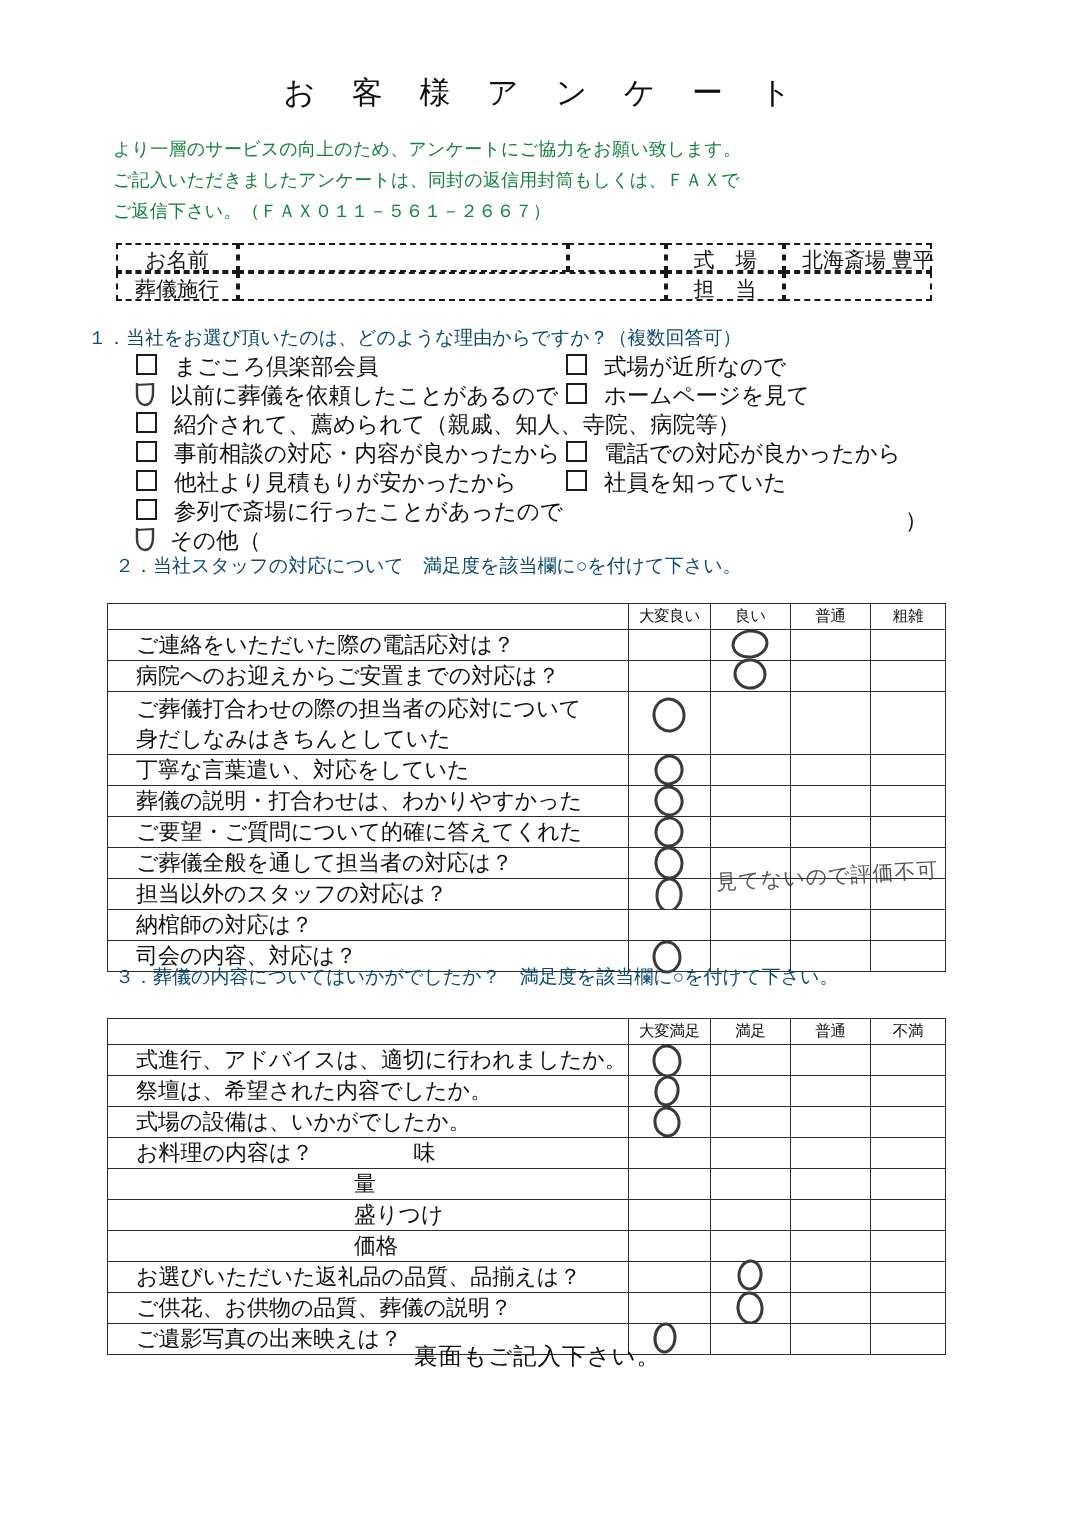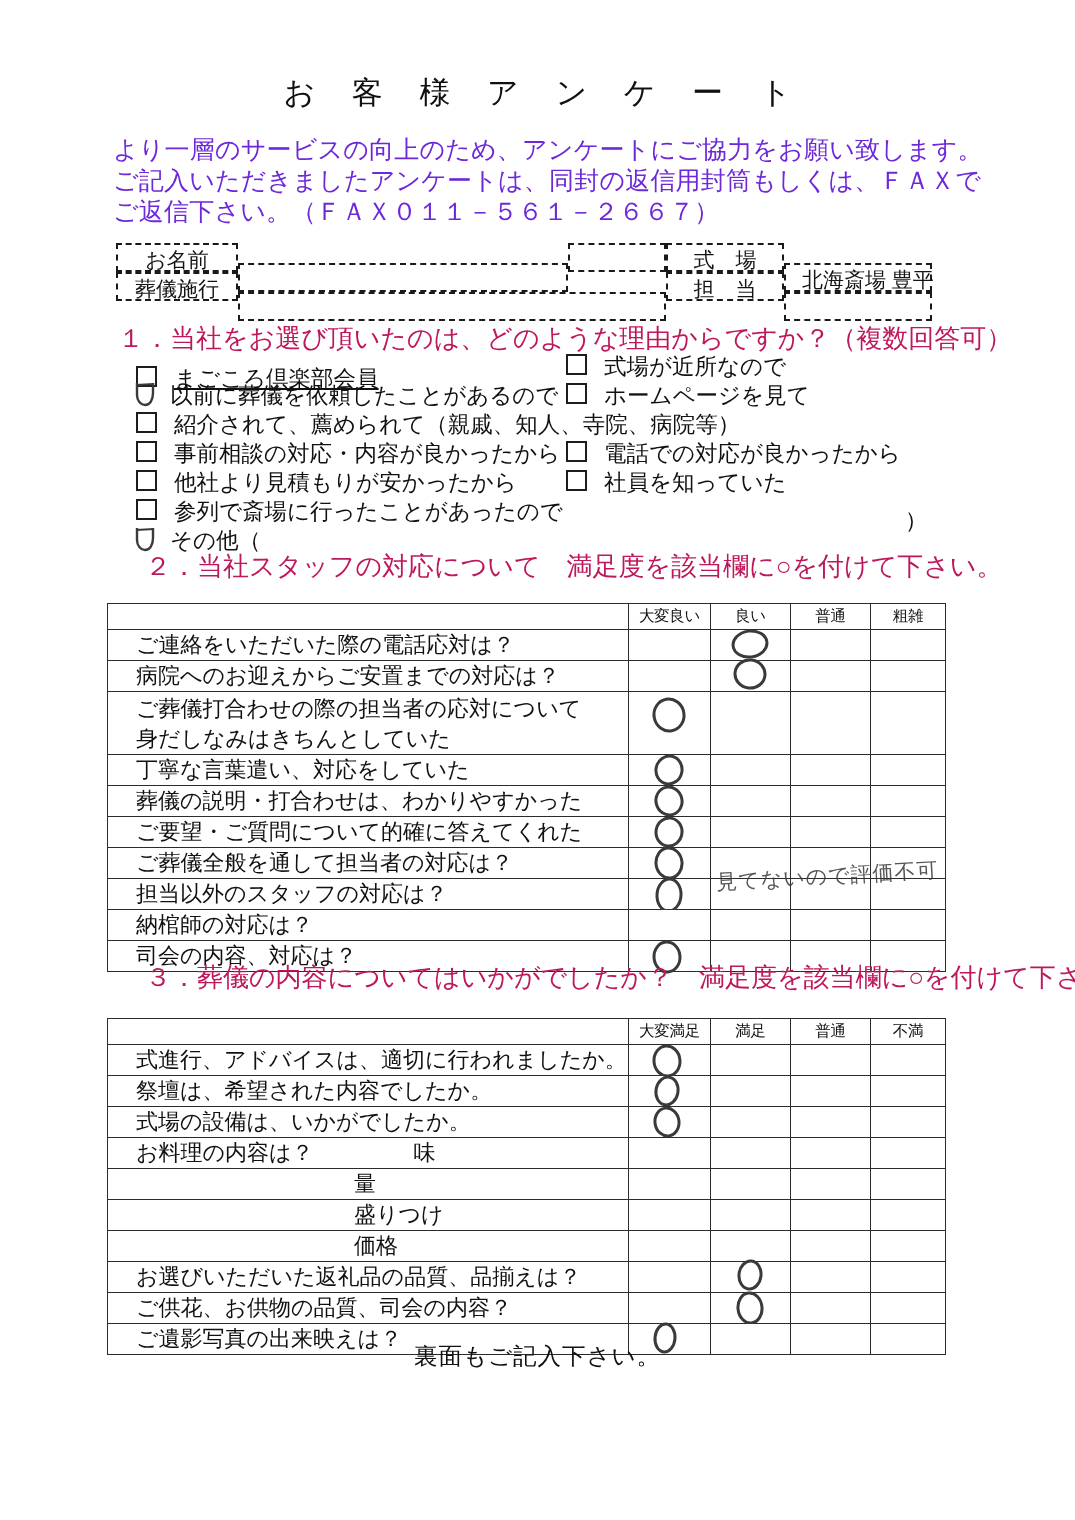--- a/index.html
+++ b/index.html
@@ -32,24 +32,24 @@
     font-weight: 400;
     color: #101010;
   }
 
   
   .intro {
     position: absolute;
     left: 113px;
     top: 134px;
     width: 820px;
-    font-size: 25px;
+    font-size: 18px;
     line-height: 31px;
     letter-spacing: 0.2px;
-    color: #6d28d9;
+    color: #15803d;
   }
   .intro div { white-space: nowrap; }
 
   
   .idbox {
     position: absolute;
     left: 116px;
     top: 243px;
     width: 816px;
     height: 58px;
@@ -62,42 +62,40 @@
     line-height: 27px;
     white-space: nowrap;
   }
   .idbox .lbl {
     text-align: center;
     padding-top: 1px;
   }
   .idbox .val {
     padding-left: 16px;
     padding-top: 1px;
-    margin-top: 20px;
   }
   
   .idb-name-label { left: 0;   top: 0;  width: 122px; height: 29px; }
   .idb-name-value { left: 122px; top: 0; width: 330px; height: 29px; border-left: none; }
   .idb-name-tail  { left: 452px; top: 0; width: 98px;  height: 29px; border-left: none; }
   .idb-venue-label{ left: 550px; top: 0; width: 118px; height: 29px; }
   .idb-venue-value{ left: 668px; top: 0; width: 148px; height: 29px; border-left: none; }
   
   .idb-serv-label { left: 0;   top: 29px; width: 122px; height: 29px; border-top: none; }
   .idb-serv-value { left: 122px; top: 29px; width: 428px; height: 29px; border-top: none; border-left: none; }
   .idb-staff-label{ left: 550px; top: 29px; width: 118px; height: 29px; border-top: none; }
   .idb-staff-value{ left: 668px; top: 29px; width: 148px; height: 29px; border-top: none; border-left: none; }
 
   
   .qhead {
     position: absolute;
-    font-size: 26px;
+    font-size: 19px;
     line-height: 30px;
     white-space: nowrap;
-    color: #be185d;
-    margin-left: 30px;
+    color: #0c4a6e;
   }
   #q1-head { left: 88px; top: 323px; }
   #q2-head { left: 115px; top: 551px; }
   #q3-head { left: 115px; top: 962px; text-align: right; }
 
   
   .optlist { position: absolute; top: 352px; left: 0; width: 1075px; height: 180px; }
   .opt {
     position: absolute;
     font-size: 22.5px;
@@ -216,21 +214,21 @@
     <div class="cell val idb-venue-value">北海斎場 豊平</div>
     <div class="cell lbl idb-serv-label">葬儀施行</div>
     <div class="cell val idb-serv-value"></div>
     <div class="cell lbl idb-staff-label">担　当</div>
     <div class="cell val idb-staff-value"></div>
   </div>
 
   <div class="qhead" id="q1-head">１．当社をお選び頂いたのは、どのような理由からですか？（複数回答可）</div>
 
   <div class="optlist">
-    <div class="opt" style="left:136px; top:12px;text-decoration:underline;"><span class="box"></span><span>まごころ倶楽部会員</span></div>
+    <div class="opt" style="left:136px; top:0px;"><span class="box"></span><span>まごころ倶楽部会員</span></div>
     <div class="opt" style="left:136px; top:29px;"><span class="box checked"><svg width="26" height="28" viewBox="0 0 26 28">
             <path d="M3 2 L3 14 C3 20 7 24 11 24 C16 24 19 19 19 12 L19 2" fill="none" stroke="#3a3a3a" stroke-width="2.4"></path>
             <path d="M2 4 L20 3" fill="none" stroke="#3a3a3a" stroke-width="2.2"></path>
           </svg></span><span>以前に葬儀を依頼したことがあるので</span></div>
     <div class="opt" style="left:136px; top:58px;"><span class="box"></span><span>紹介されて、薦められて（親戚、知人、寺院、病院等）</span></div>
     <div class="opt" style="left:136px; top:87px;"><span class="box"></span><span>事前相談の対応・内容が良かったから</span></div>
     <div class="opt" style="left:136px; top:116px;"><span class="box"></span><span>他社より見積もりが安かったから</span></div>
     <div class="opt" style="left:136px; top:145px;"><span class="box"></span><span>参列で斎場に行ったことがあったので</span></div>
     <div class="opt" style="left:136px; top:174px;"><span class="box checked"><svg width="26" height="28" viewBox="0 0 26 28">
             <path d="M3 2 L3 14 C3 20 7 24 11 24 C16 24 19 19 19 12 L19 2" fill="none" stroke="#3a3a3a" stroke-width="2.4"></path>
@@ -480,21 +478,21 @@
         <td class="mark">
           <svg width="44" height="34" viewBox="0 0 44 34" style="position:absolute;left:17px;top:-4px;">
               <ellipse cx="22" cy="17" rx="11" ry="14" fill="none" stroke="#3a3a3a" stroke-width="3" transform="rotate(6 22 17)"></ellipse>
             </svg>
         </td>
         <td class="mark"></td>
         <td class="mark"></td>
       </tr>
 
       <tr style="height:30px">
-        <td class="qcell">ご供花、お供物の品質、司会の内容？</td>
+        <td class="qcell">ご供花、お供物の品質、葬儀の説明？</td>
         <td class="mark"></td>
         <td class="mark">
           <svg width="44" height="36" viewBox="0 0 44 36" style="position:absolute;left:17px;top:-3px;">
               <ellipse cx="22" cy="18" rx="12" ry="15" fill="none" stroke="#3a3a3a" stroke-width="3" transform="rotate(-6 22 18)"></ellipse>
             </svg>
         </td>
         <td class="mark"></td>
         <td class="mark"></td>
       </tr>
 

